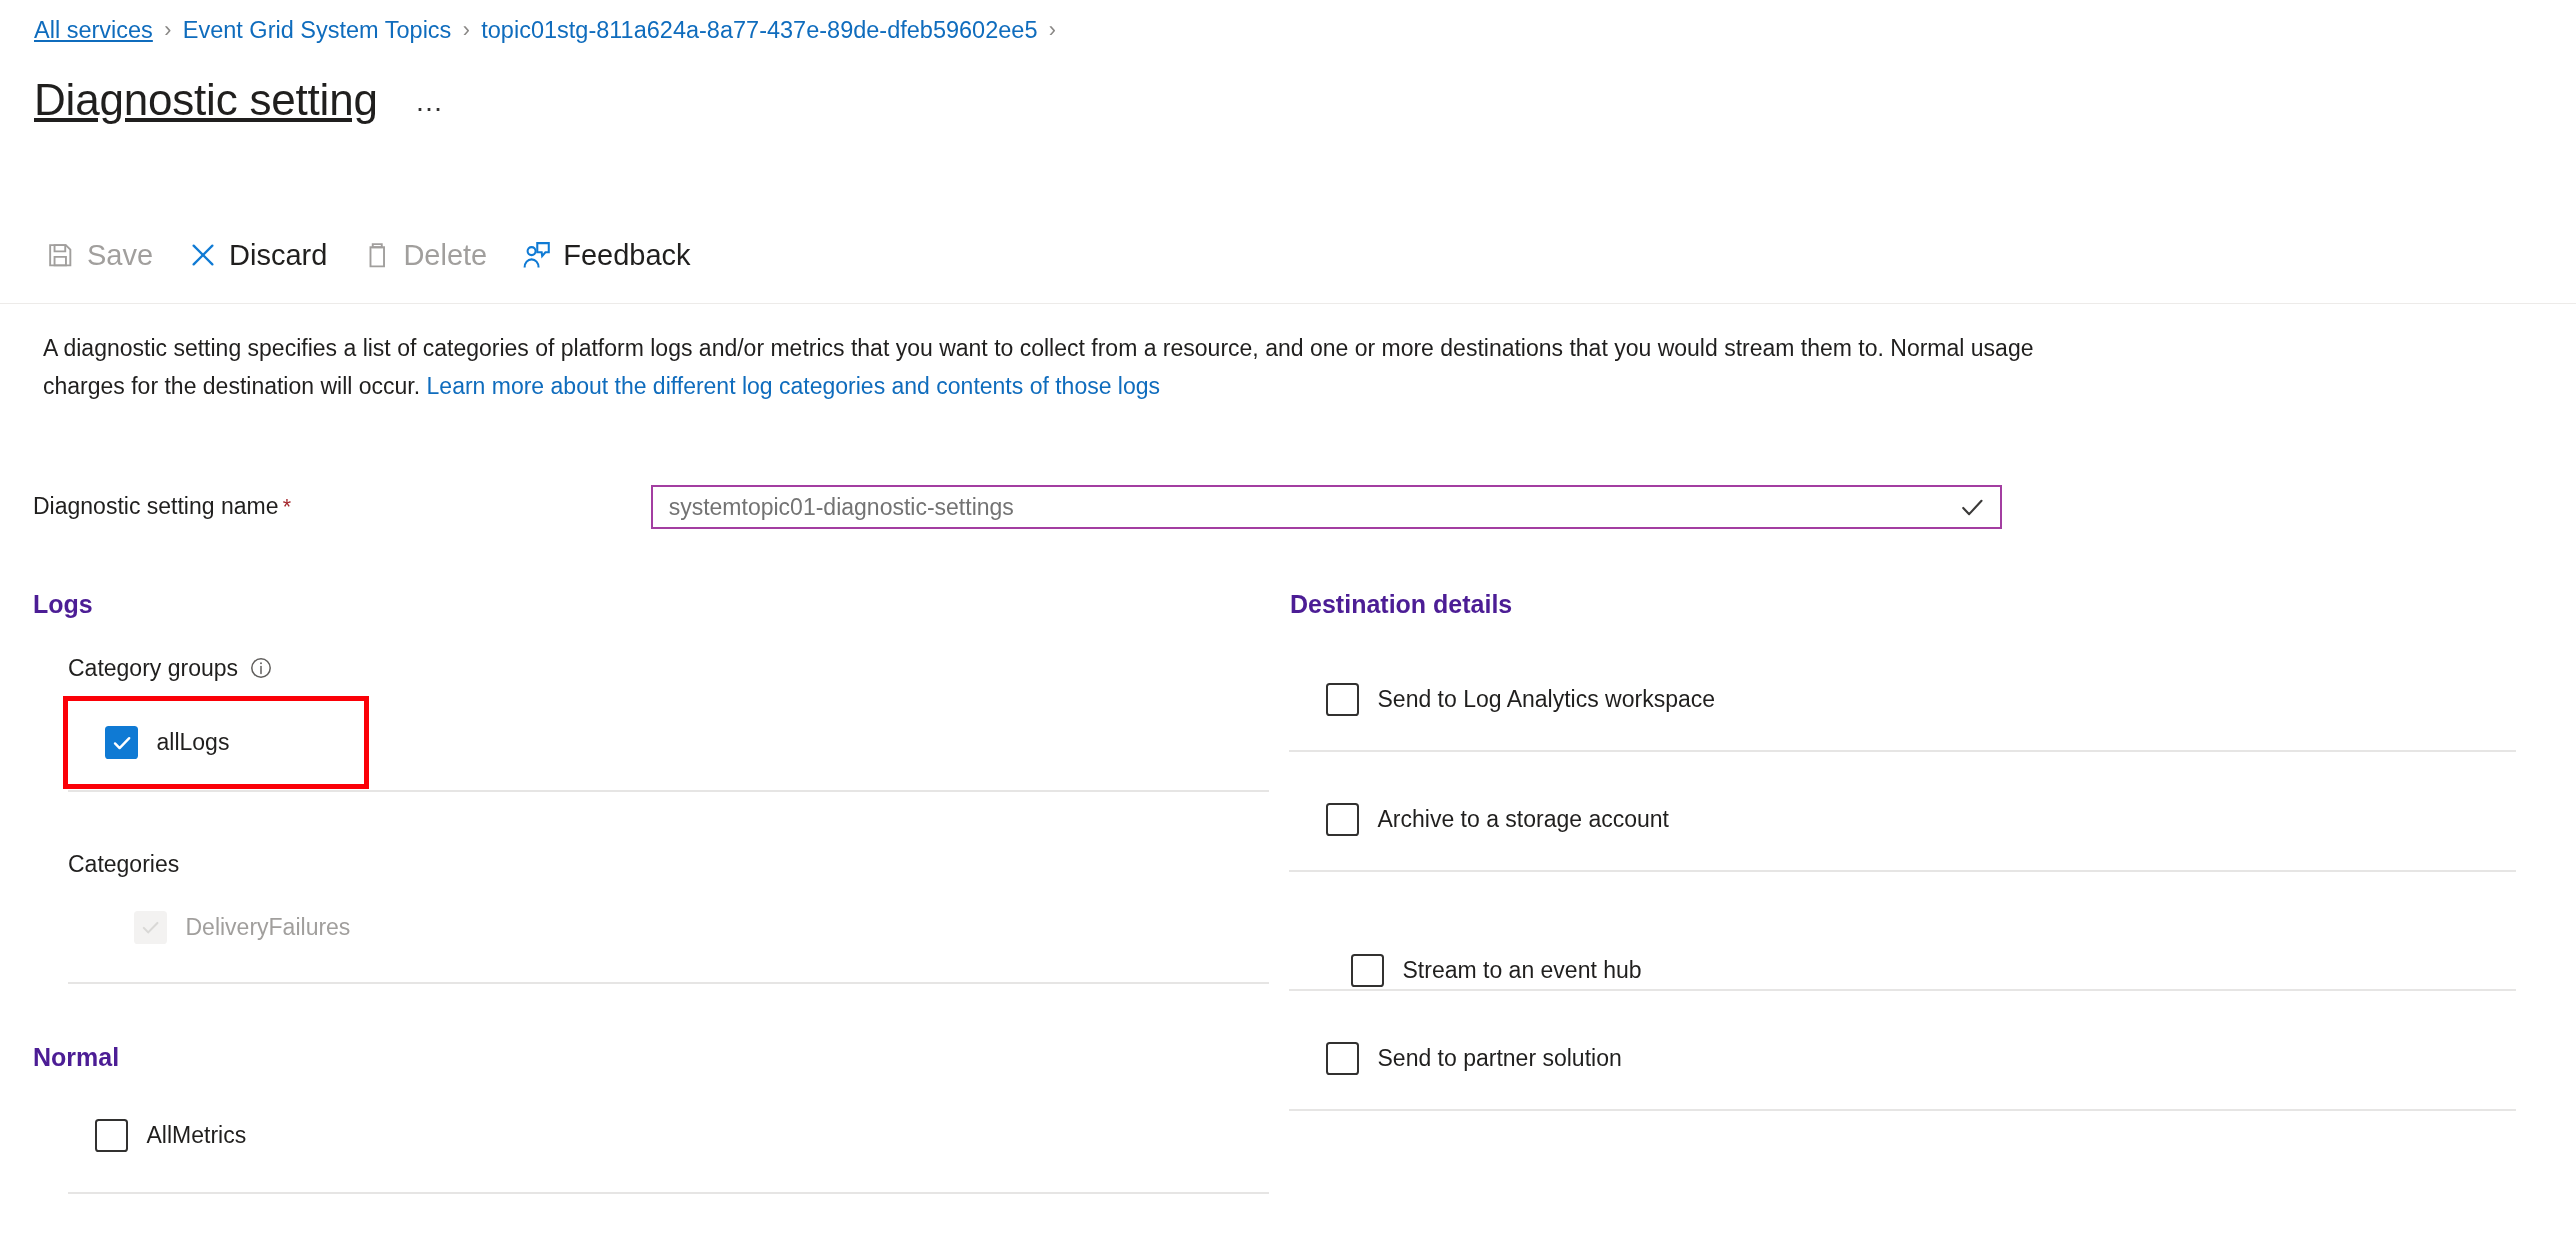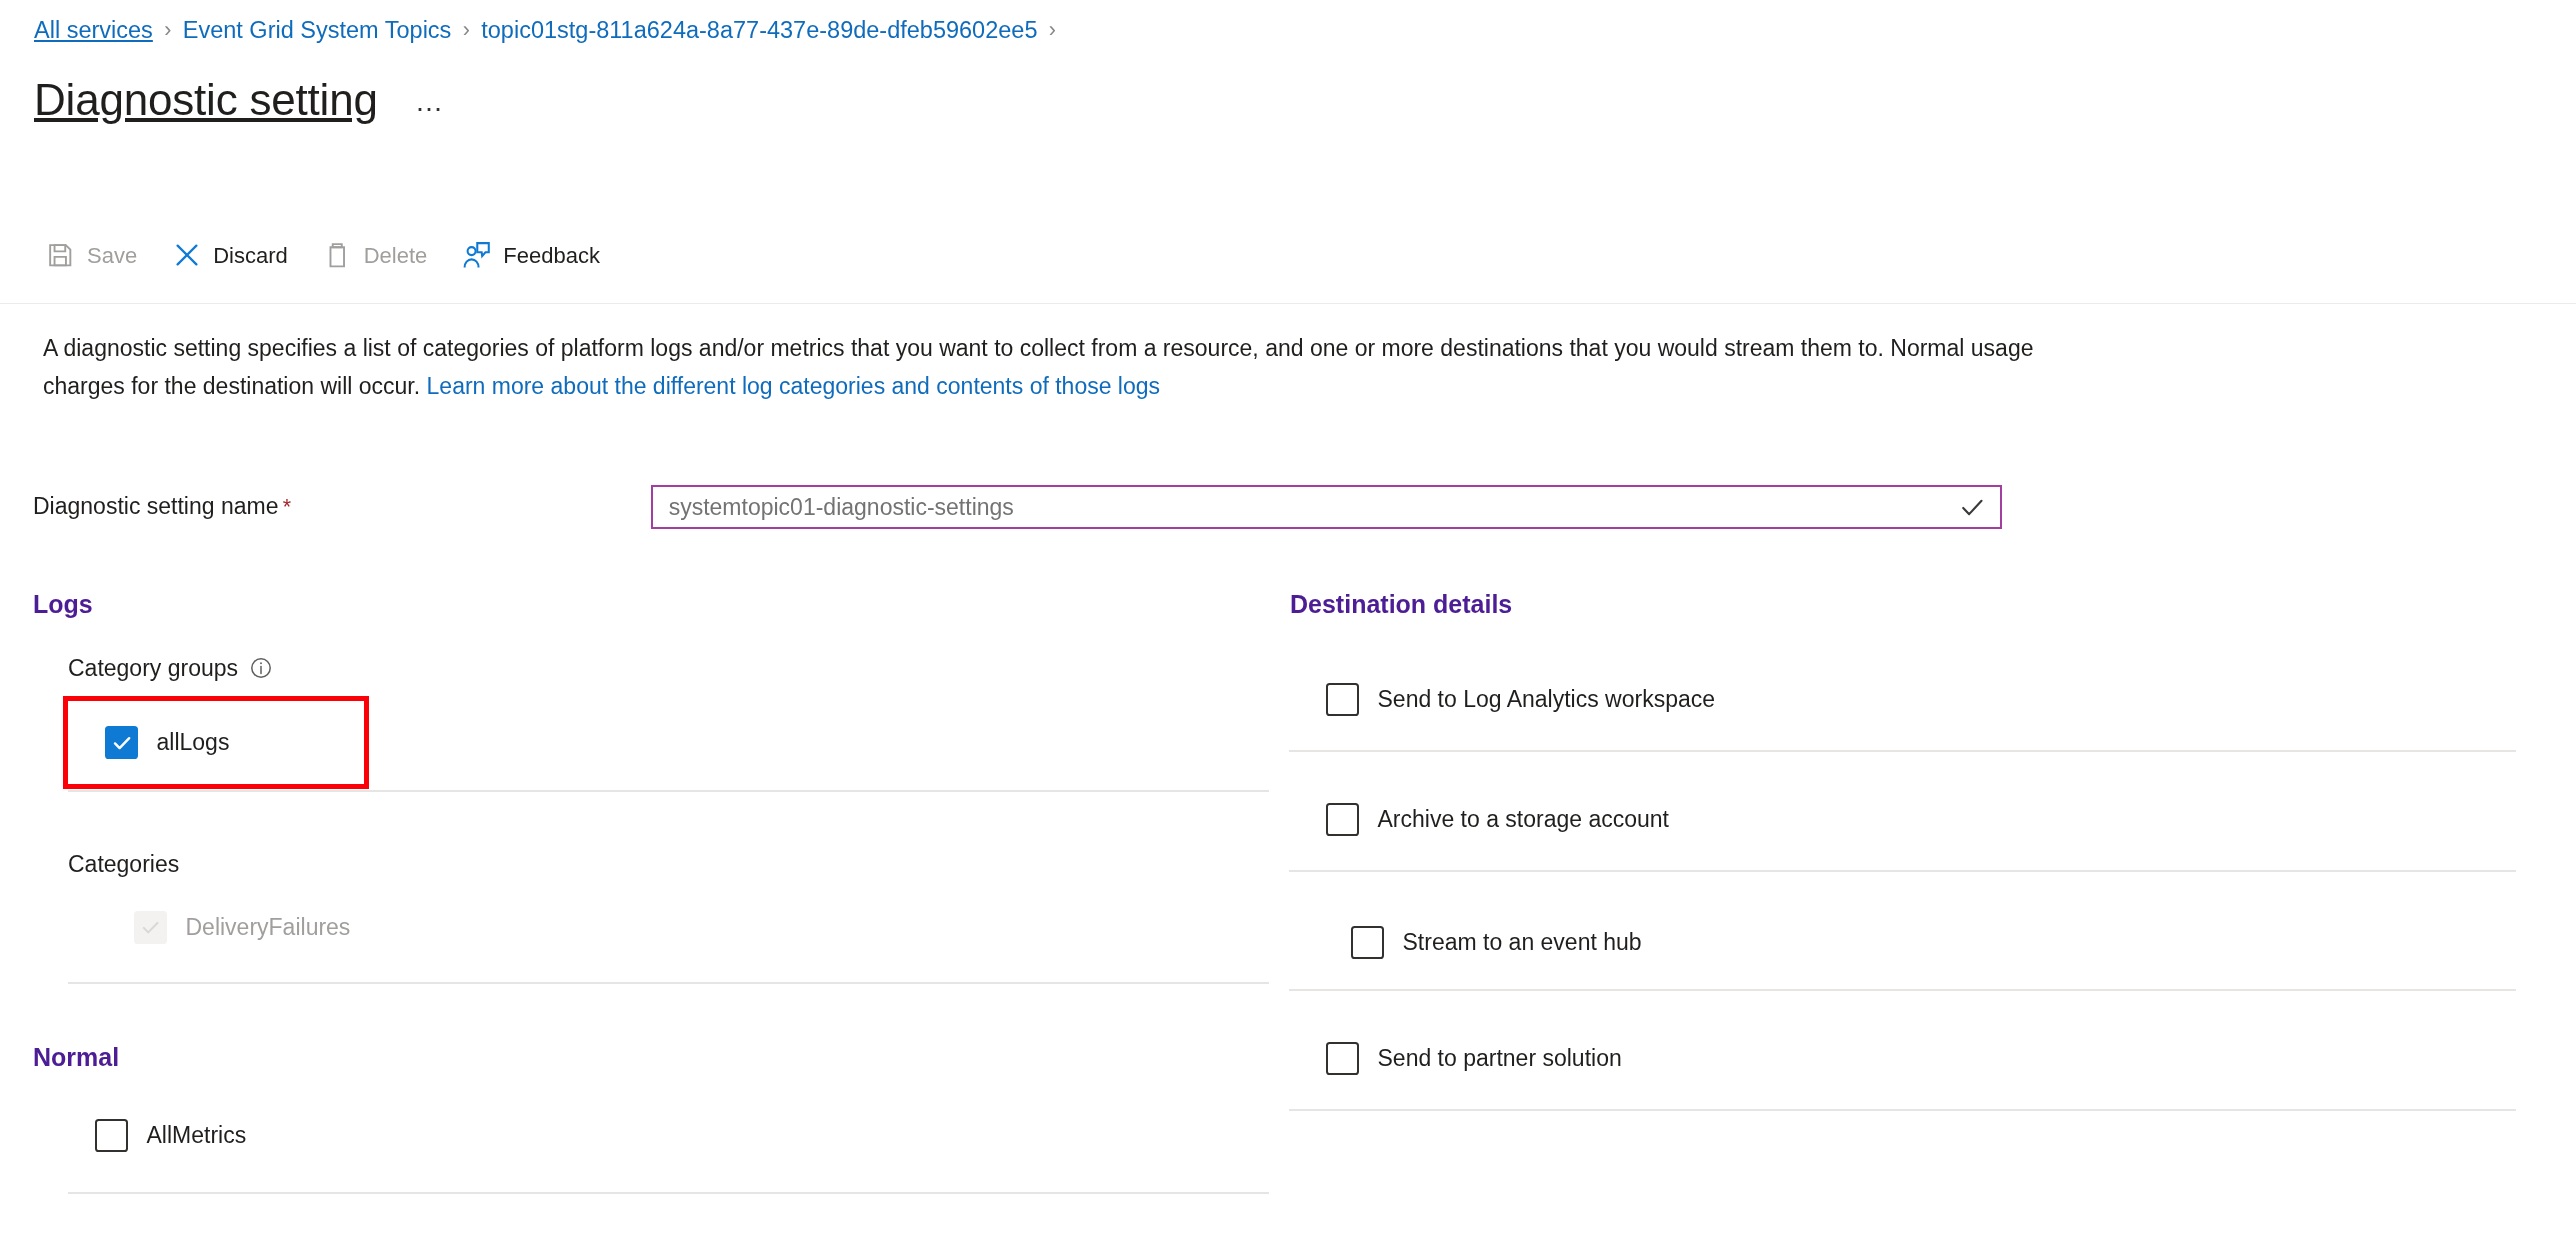--- a/index.html
+++ b/index.html
@@ -84,21 +84,21 @@
   .cmd.disabled { cursor: default; }
   .cmd-ico {
     width: 33px;
     height: 33px;
     display: flex;
     align-items: center;
     justify-content: center;
     margin-right: 10px;
   }
   .cmd-label {
-    font-size: 22px;
+    font-size: 29px;
     line-height: 27px;
     color: #201f1e;
     white-space: nowrap;
   }
   .cmd.disabled .cmd-label { color: #a19f9d; }
 
   .cmdbar-rule {
     position: absolute;
     left: 0;
     top: 303px;
@@ -387,21 +387,21 @@
   <span class="cb-label">Send to Log Analytics workspace</span>
 </div>
 <div class="rule" style="left:1289px; top:750px; width:1227px;"></div>
 
 <div class="cbrow" style="left:1326px; top:803px;">
   <span class="cbox"></span>
   <span class="cb-label">Archive to a storage account</span>
 </div>
 <div class="rule" style="left:1289px; top:870px; width:1227px;"></div>
 
-<div class="cbrow" style="left:1326px; top:926px;padding-left:25px;">
+<div class="cbrow" style="left:1326px; top:954px;padding-left:25px;">
   <span class="cbox"></span>
   <span class="cb-label">Stream to an event hub</span>
 </div>
 <div class="rule" style="left:1289px; top:989px; width:1227px;"></div>
 
 <div class="cbrow" style="left:1326px; top:1042px;">
   <span class="cbox"></span>
   <span class="cb-label">Send to partner solution</span>
 </div>
 <div class="rule" style="left:1289px; top:1109px; width:1227px;"></div>

